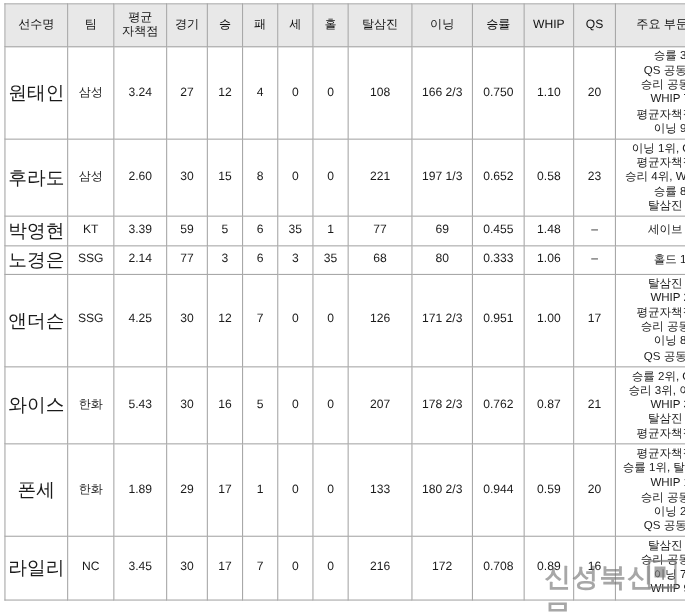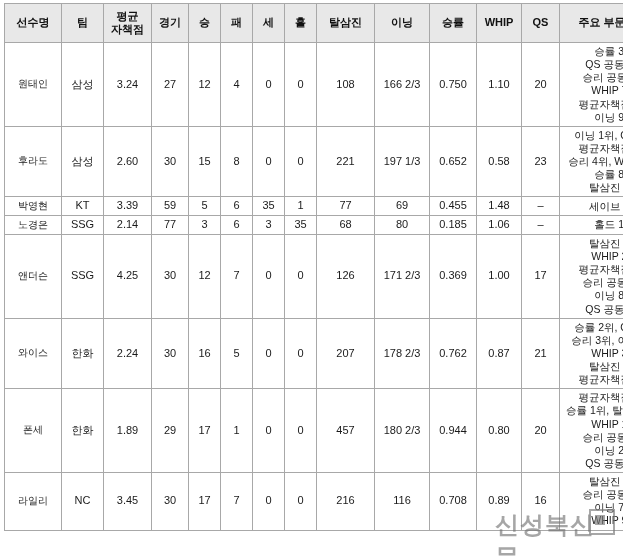--- a/index.html
+++ b/index.html
@@ -33,32 +33,32 @@
   table.stats td {
     border: 1px solid #a8a8a8;
     text-align: center;
     vertical-align: middle;
     padding: 2px 1px;
     line-height: 1.25;
     font-weight: normal;
   }
   table.stats thead th {
     background: #e8e8e8;
-    font-weight: bold;
+    font-weight: normal;
     font-size: 11px;
     height: 34px;
     color: #111;
   }
   .th-two-line {
     display: block;
     line-height: 1.15;
   }
   td.name {
     font-weight: bold;
-    font-size: 10px;
+    font-size: 17px;
   }
   td.notes {
     font-size: 10.5px;
     line-height: 1.45;
     padding: 4px 2px;
   }
   td.notes span {
     display: block;
     white-space: nowrap;
   }
@@ -239,54 +239,54 @@
           <td class="name">노경은</td>
           <td>SSG</td>
           <td>2.14</td>
           <td>77</td>
           <td>3</td>
           <td>6</td>
           <td>3</td>
           <td class="bold">35</td>
           <td>68</td>
           <td>80</td>
-          <td>0.185</td>
+          <td>0.333</td>
           <td>1.06</td>
           <td>–</td>
           <td class="notes">
             <span>홀드 1위</span>
           </td>
         </tr>
         <tr>
           <td class="name">앤더슨</td>
           <td>SSG</td>
           <td>4.25</td>
           <td>30</td>
           <td>12</td>
           <td>7</td>
           <td>0</td>
           <td>0</td>
           <td>126</td>
           <td>171 2/3</td>
-          <td>0.369</td>
+          <td>0.951</td>
           <td>1.00</td>
           <td>17</td>
           <td class="notes">
             <span>탈삼진 2위</span>
             <span>WHIP 2위</span>
             <span>평균자책점 3위</span>
             <span>승리 공동 6위</span>
             <span>이닝 8위</span>
             <span>QS 공동 8위</span>
           </td>
         </tr>
         <tr>
           <td class="name">와이스</td>
           <td>한화</td>
-          <td>2.24</td>
+          <td>5.43</td>
           <td>30</td>
           <td>16</td>
           <td>5</td>
           <td>0</td>
           <td>0</td>
           <td>207</td>
           <td>178 2/3</td>
           <td>0.762</td>
           <td>0.87</td>
           <td>21</td>
@@ -300,45 +300,45 @@
         </tr>
         <tr>
           <td class="name">폰세</td>
           <td>한화</td>
           <td class="bold">1.89</td>
           <td>29</td>
           <td class="bold">17</td>
           <td>1</td>
           <td>0</td>
           <td>0</td>
-          <td class="bold">457</td>
+          <td class="bold">133</td>
           <td>180 2/3</td>
           <td class="bold">0.944</td>
-          <td>0.80</td>
+          <td>0.59</td>
           <td>20</td>
           <td class="notes">
             <span>평균자책점 1위</span>
             <span>승률 1위, 탈삼진 1위</span>
             <span>WHIP 1위</span>
             <span>승리 공동 1위</span>
             <span>이닝 2위</span>
             <span>QS 공동 3위</span>
           </td>
         </tr>
         <tr>
           <td class="name">라일리</td>
           <td>NC</td>
           <td>3.45</td>
           <td>30</td>
           <td class="bold">17</td>
           <td>7</td>
           <td>0</td>
           <td>0</td>
           <td>216</td>
-          <td>116</td>
+          <td>172</td>
           <td>0.708</td>
           <td>0.89</td>
           <td>16</td>
           <td class="notes">
             <span>탈삼진 3위</span>
             <span>승리 공동 1위</span>
             <span>이닝 7위</span>
             <span>WHIP 9위</span>
           </td>
         </tr>

